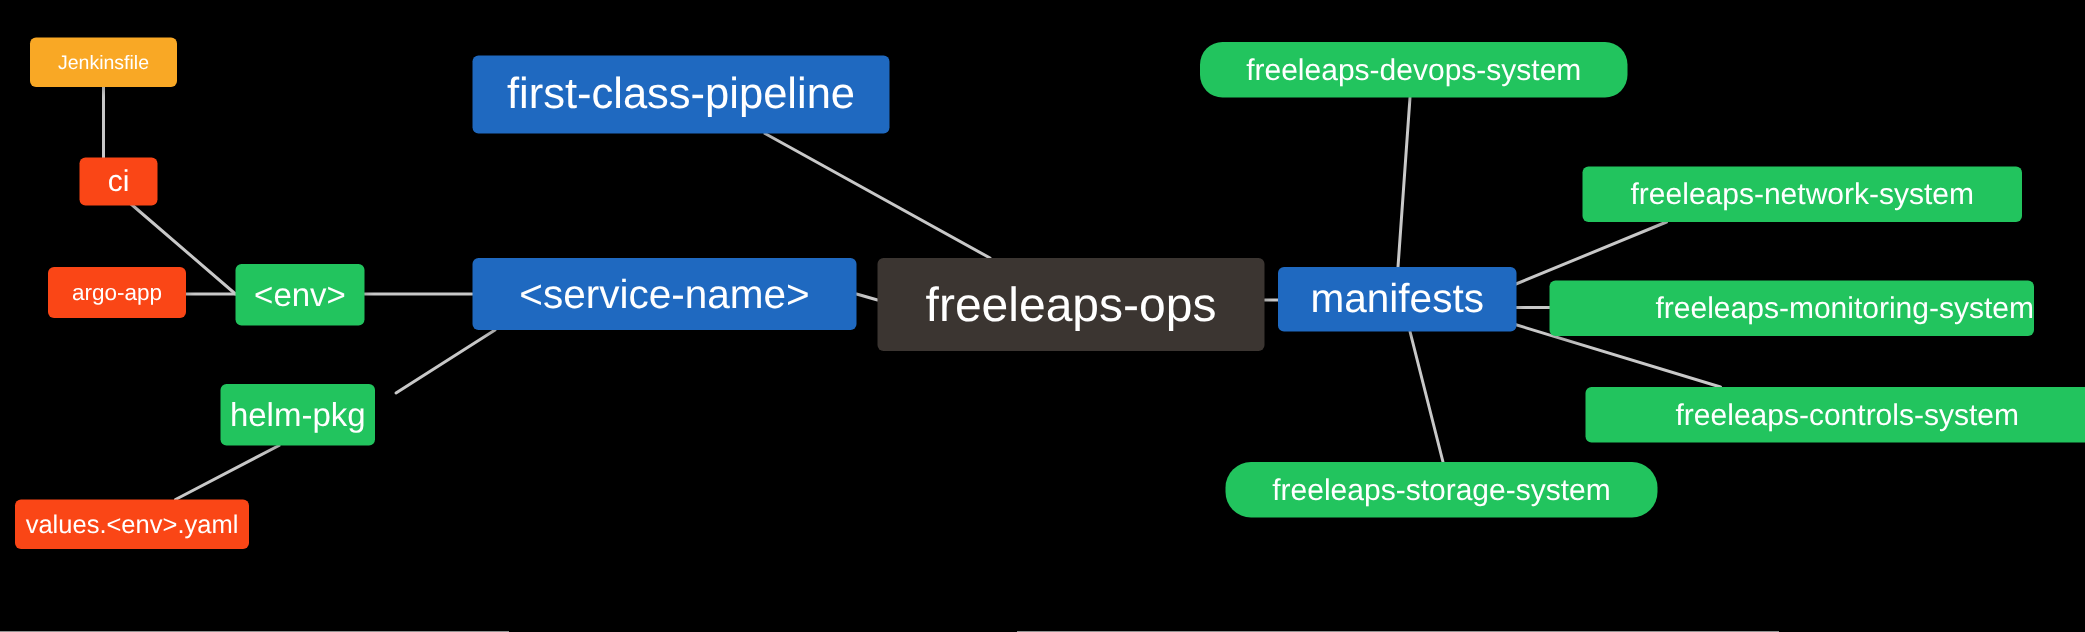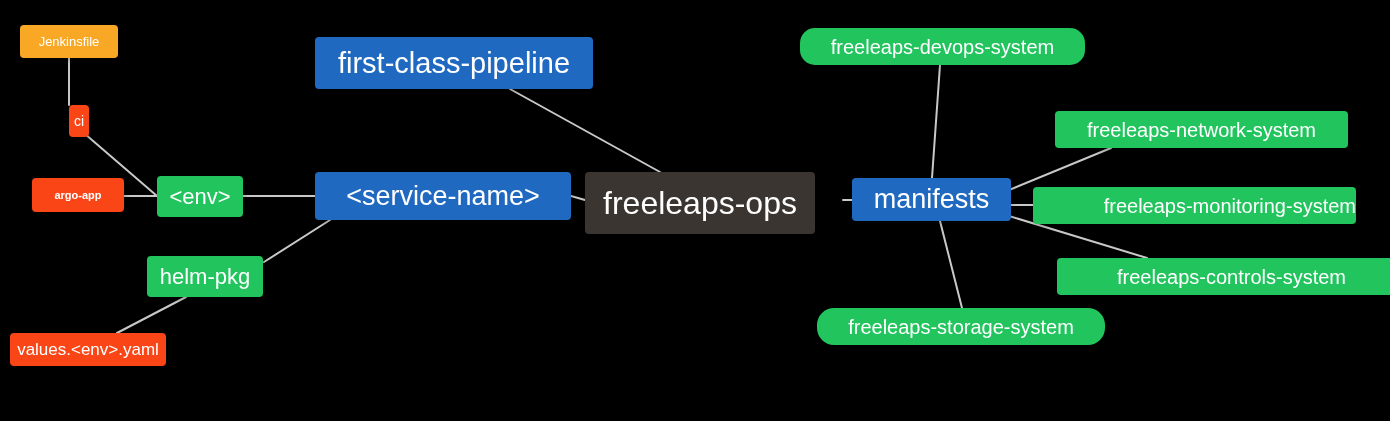--- a/index.html
+++ b/index.html
@@ -64,42 +64,42 @@
       <line x1="940" y1="65" x2="932" y2="178" stroke="#c8c8c8" stroke-width="2" stroke-linecap="round"></line>
       <line x1="1009" y1="190" x2="1111" y2="148" stroke="#c8c8c8" stroke-width="2" stroke-linecap="round"></line>
       <line x1="1009" y1="205" x2="1053" y2="205" stroke="#c8c8c8" stroke-width="2" stroke-linecap="round"></line>
       <line x1="1009" y1="216" x2="1147" y2="258" stroke="#c8c8c8" stroke-width="2" stroke-linecap="round"></line>
       <line x1="940" y1="221" x2="962" y2="308" stroke="#c8c8c8" stroke-width="2" stroke-linecap="round"></line>
     </svg>
   <div id="node-layer">
       <div class="mm-node" style="left: 20px; top: 25px; width: 98px; height: 33px; background: rgb(249, 168, 37); font-size: 13px;">
         <span class="mm-label">Jenkinsfile</span>
       </div>
-      <div class="mm-node" style="left: 69px; top: 105px; width: 20px; height: 32px; background: rgb(250, 70, 22); font-size: 14px;">
+      <div class="mm-node" style="left: 53px; top: 105px; width: 52px; height: 32px; background: rgb(250, 70, 22); font-size: 20px;">
         <span class="mm-label">ci</span>
       </div>
-      <div class="mm-node" style="left: 32px; top: 178px; width: 92px; height: 34px; background: rgb(250, 70, 22); font-size: 11px; font-weight: bold;">
+      <div class="mm-node" style="left: 32px; top: 178px; width: 92px; height: 34px; background: rgb(250, 70, 22); font-size: 15px;">
         <span class="mm-label">argo-app</span>
       </div>
       <div class="mm-node" style="left: 157px; top: 176px; width: 86px; height: 41px; background: rgb(34, 196, 94); font-size: 22px;">
         <span class="mm-label">&lt;env&gt;</span>
       </div>
-      <div class="mm-node" style="left: 147px; top: 256px; width: 116px; height: 41px; background: rgb(34, 196, 94); font-size: 22px;">
+      <div class="mm-node" style="left: 147px; top: 256px; width: 103px; height: 41px; background: rgb(34, 196, 94); font-size: 22px;">
         <span class="mm-label">helm-pkg</span>
       </div>
       <div class="mm-node" style="left: 10px; top: 333px; width: 156px; height: 33px; background: rgb(250, 70, 22); font-size: 17px;">
         <span class="mm-label">values.&lt;env&gt;.yaml</span>
       </div>
       <div class="mm-node" style="left: 315px; top: 37px; width: 278px; height: 52px; background: rgb(31, 105, 192); font-size: 29px; text-align: right;">
         <span class="mm-label">first-class-pipeline</span>
       </div>
       <div class="mm-node" style="left: 315px; top: 172px; width: 256px; height: 48px; background: rgb(31, 105, 192); font-size: 27px;">
         <span class="mm-label">&lt;service-name&gt;</span>
       </div>
-      <div class="mm-node" style="left: 585px; top: 172px; width: 230px; height: 62px; background: rgb(59, 53, 49); font-size: 32px;">
+      <div class="mm-node" style="left: 585px; top: 172px; width: 258px; height: 62px; background: rgb(59, 53, 49); font-size: 32px;">
         <span class="mm-label">freeleaps-ops</span>
       </div>
       <div class="mm-node" style="left: 852px; top: 178px; width: 159px; height: 43px; background: rgb(31, 105, 192); font-size: 27px;">
         <span class="mm-label">manifests</span>
       </div>
       <div class="mm-node" style="left: 800px; top: 28px; width: 285px; height: 37px; background: rgb(34, 196, 94); font-size: 20px; border-radius: 15px;">
         <span class="mm-label">freeleaps-devops-system</span>
       </div>
       <div class="mm-node" style="left: 1055px; top: 111px; width: 293px; height: 37px; background: rgb(34, 196, 94); font-size: 20px;">
         <span class="mm-label">freeleaps-network-system</span>

